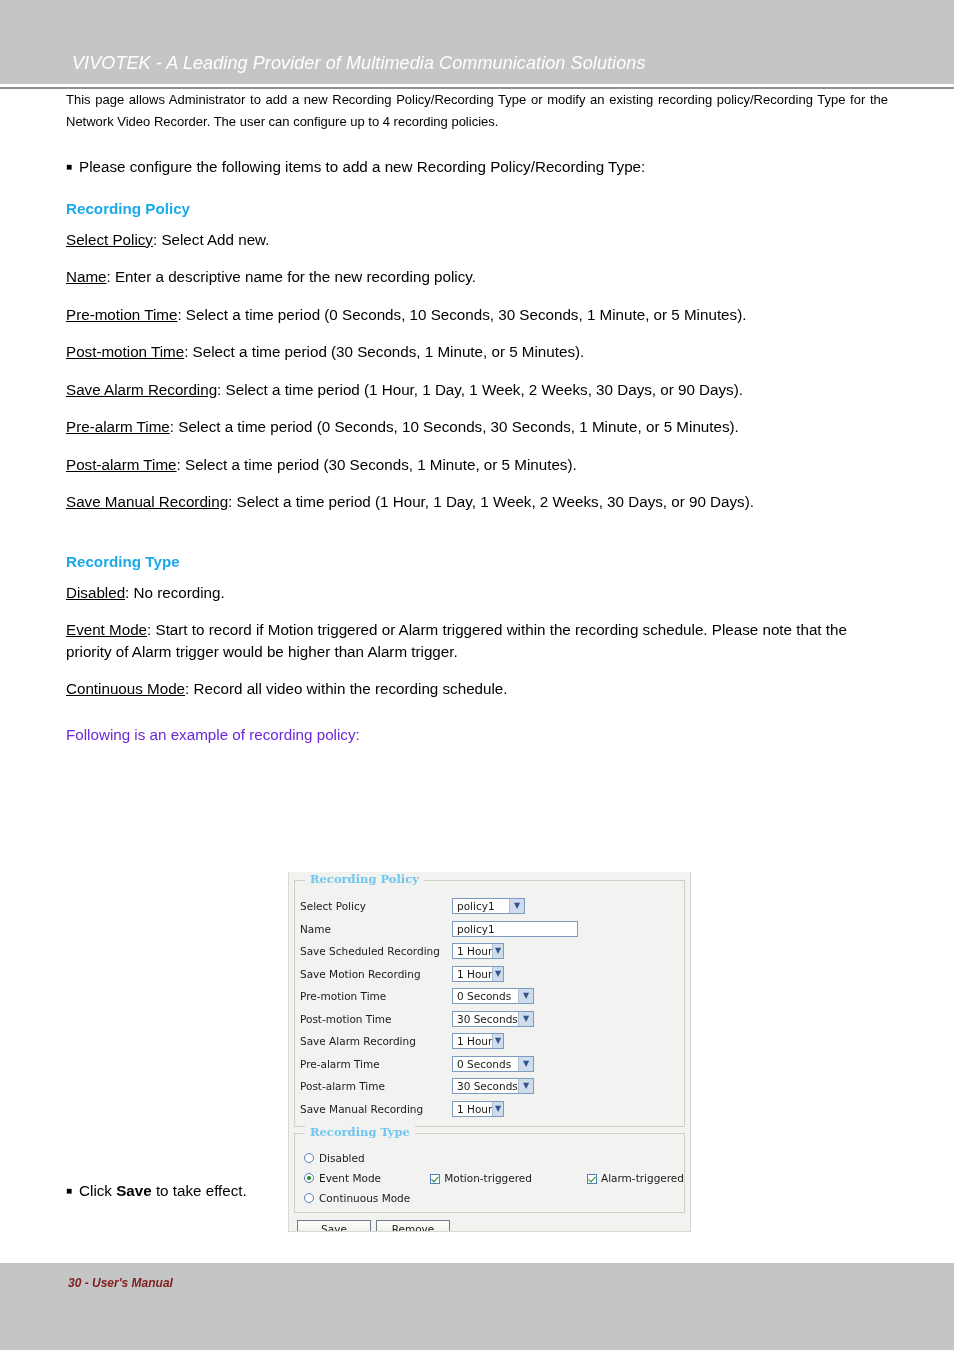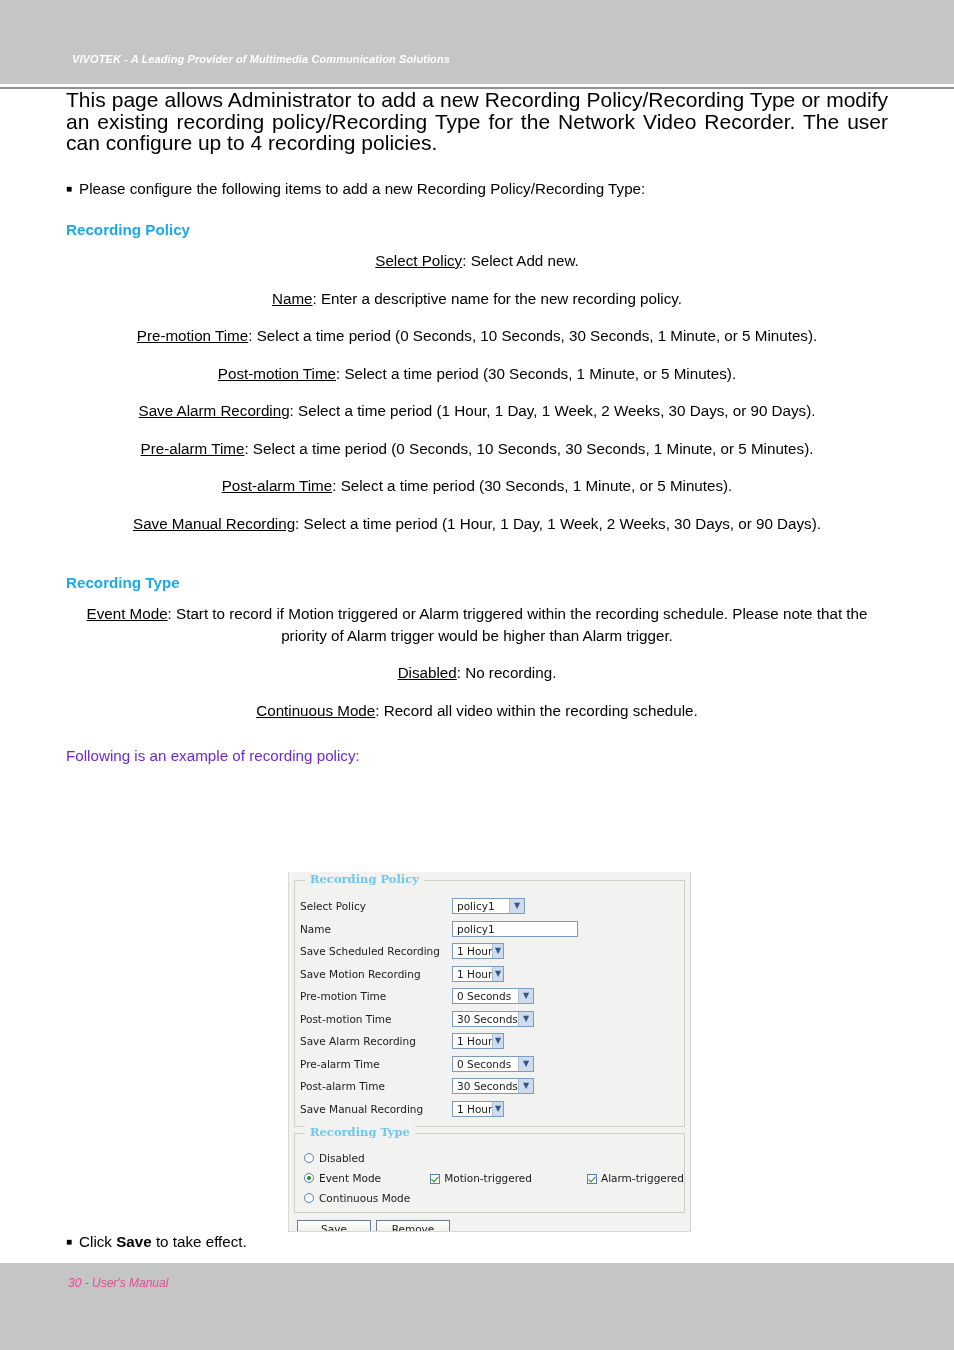--- a/index.html
+++ b/index.html
@@ -12,39 +12,39 @@
     overflow:hidden;
   }
 
   
   .header-band{
     position:absolute; left:0; top:0; width:954px; height:84px;
     background:#c3c6c5;
   }
   .header-title{
     position:absolute; left:72px; top:53px;
-    font-size:11px; font-weight:bold; font-style:italic;
+    font-size:18px; font-weight:normal; font-style:italic;
     color:#ffffff; letter-spacing:.1px; white-space:nowrap;
   }
   .header-rule{
     position:absolute; left:0; top:85px; width:954px; height:4px;
     border-top:2px solid #ffffff;
     border-bottom:2px solid #8e9190;
     background:#ffffff;
   }
 
   
   .content{
     position:absolute; left:0; top:89px; width:954px;
     padding:0 66px 0 66px;
   }
 
   p.para{
     margin:0 0 0 0;
-    font-size:21px;
+    font-size:13px;
     line-height:21.5px;
     color:#000000;
     text-align:justify;
   }
   .intro{ margin-top:32px; }
 
   .bullet-line{
     margin-top:24px;
     font-size:15.2px; line-height:21.5px; color:#000;
   }
@@ -53,21 +53,20 @@
   h2.section{
     color:#1ba9e8;
     font-size:15.2px;
     font-weight:bold;
     margin:22px 0 12px 0;
   }
 
   .item{
     font-size:15.2px; line-height:21.5px; color:#000;
     margin-bottom:16px;
-    text-align:center;
   }
   .item .term{ text-decoration:underline; }
 
   .follow{ margin-top:26px; margin-bottom:10px; font-size:15.2px; color:#6d28d9; }
 
   
   .shot{
     position:absolute;
     left:288px; top:872px;
     width:403px; height:360px;
@@ -164,33 +163,33 @@
   .btn{
     min-width:74px; height:17px;
     border:1px solid #6e7a8a;
     background:linear-gradient(#ffffff,#eceae3);
     font-size:10.5px; color:#1a1a1a;
     display:flex; align-items:center; justify-content:center;
     font-family:"DejaVu Sans", sans-serif;
   }
 
   .click-save{
-    position:absolute; left:66px; top:1233px;
+    position:absolute; left:66px; top:1182px;
     font-size:15.2px; color:#000;
   }
   .click-save b{ font-weight:bold; }
 
   
   .footer-band{
     position:absolute; left:0; top:1263px; width:954px; height:87px;
     background:#c3c6c5;
   }
   .footer-text{
     position:absolute; left:68px; top:1276px;
-    font-size:12px; font-style:italic; color:#ec4899;
+    font-size:12px; font-style:italic; color:#7f1d1d;font-weight:bold;
   }
 </style>
 </head>
 <body>
 
 <div class="header-band"></div>
 <div class="header-title">VIVOTEK - A Leading Provider of Multimedia Communication Solutions</div>
 <div class="header-rule"></div>
 
 <div class="content">
@@ -224,24 +223,24 @@
   <div class="item">
     <span class="term">Post-alarm Time</span><span>: Select a time period (30 Seconds, 1 Minute, or 5 Minutes).</span>
   </div>
   <div class="item">
     <span class="term">Save Manual Recording</span><span>: Select a time period (1 Hour, 1 Day, 1 Week, 2 Weeks, 30 Days, or 90 Days).</span>
   </div>
 
   <h2 class="section" style="margin-top:40px;">Recording Type</h2>
 
   <div class="item">
+    <span class="term">Disabled</span><span>: No recording.</span>
+  </div>
+  <div class="item">
     <span class="term">Event Mode</span><span>: Start to record if Motion triggered or Alarm triggered within the recording schedule. Please note that the priority of Alarm trigger would be higher than Alarm trigger.</span>
-  </div>
-  <div class="item">
-    <span class="term">Disabled</span><span>: No recording.</span>
   </div>
   <div class="item">
     <span class="term">Continuous Mode</span><span>: Record all video within the recording schedule.</span>
   </div>
 
   <div class="follow">Following is an example of recording policy:</div>
 </div>
 
 <div class="shot">
 

